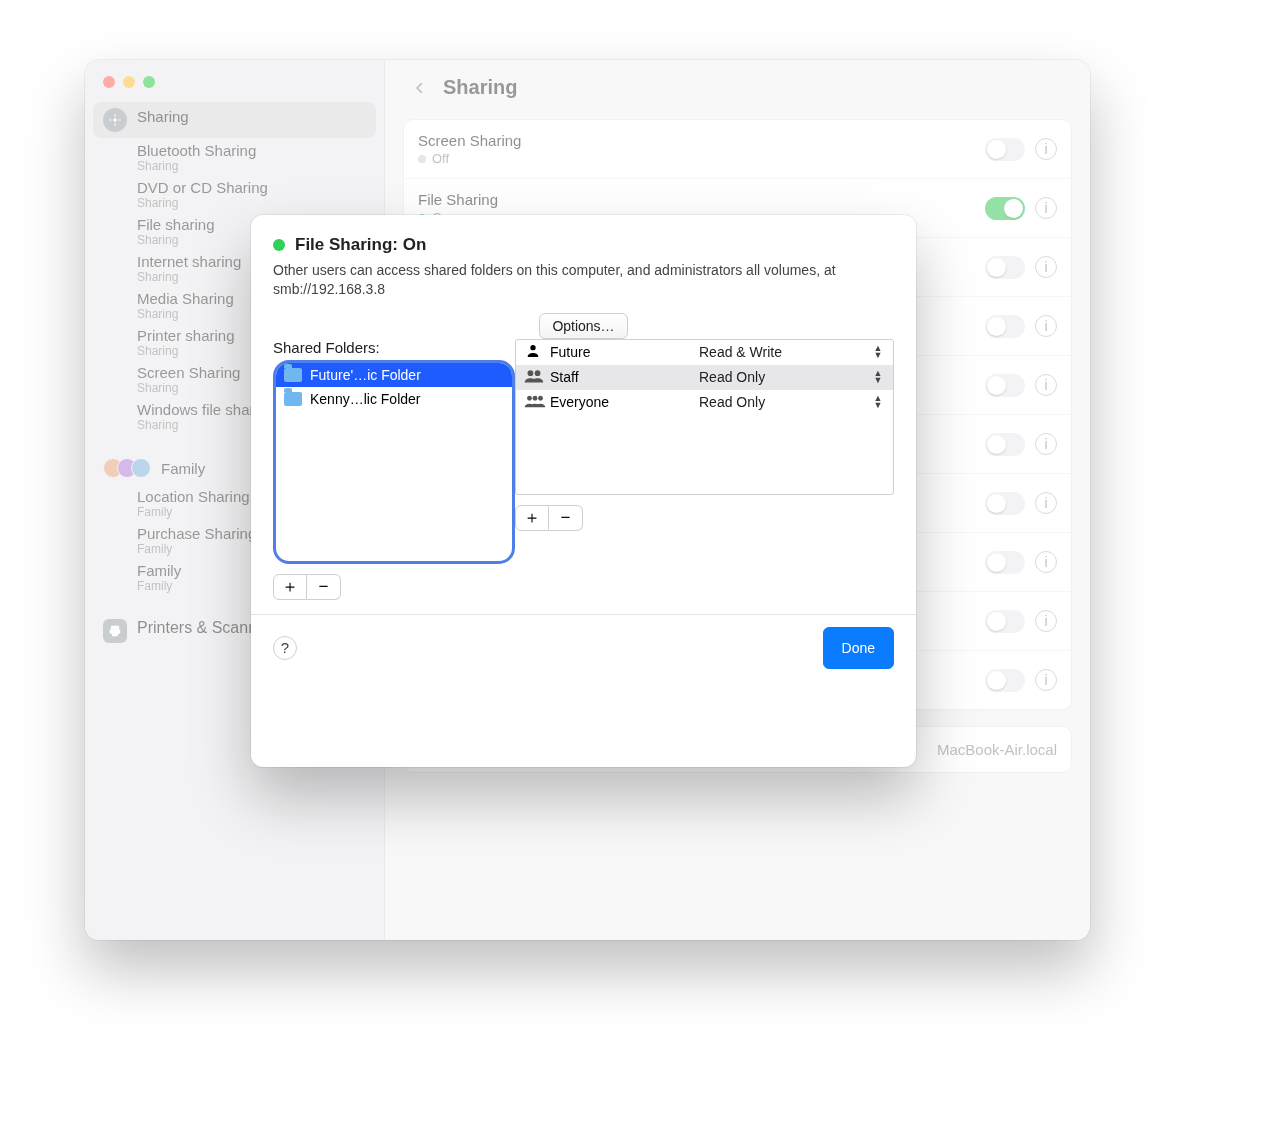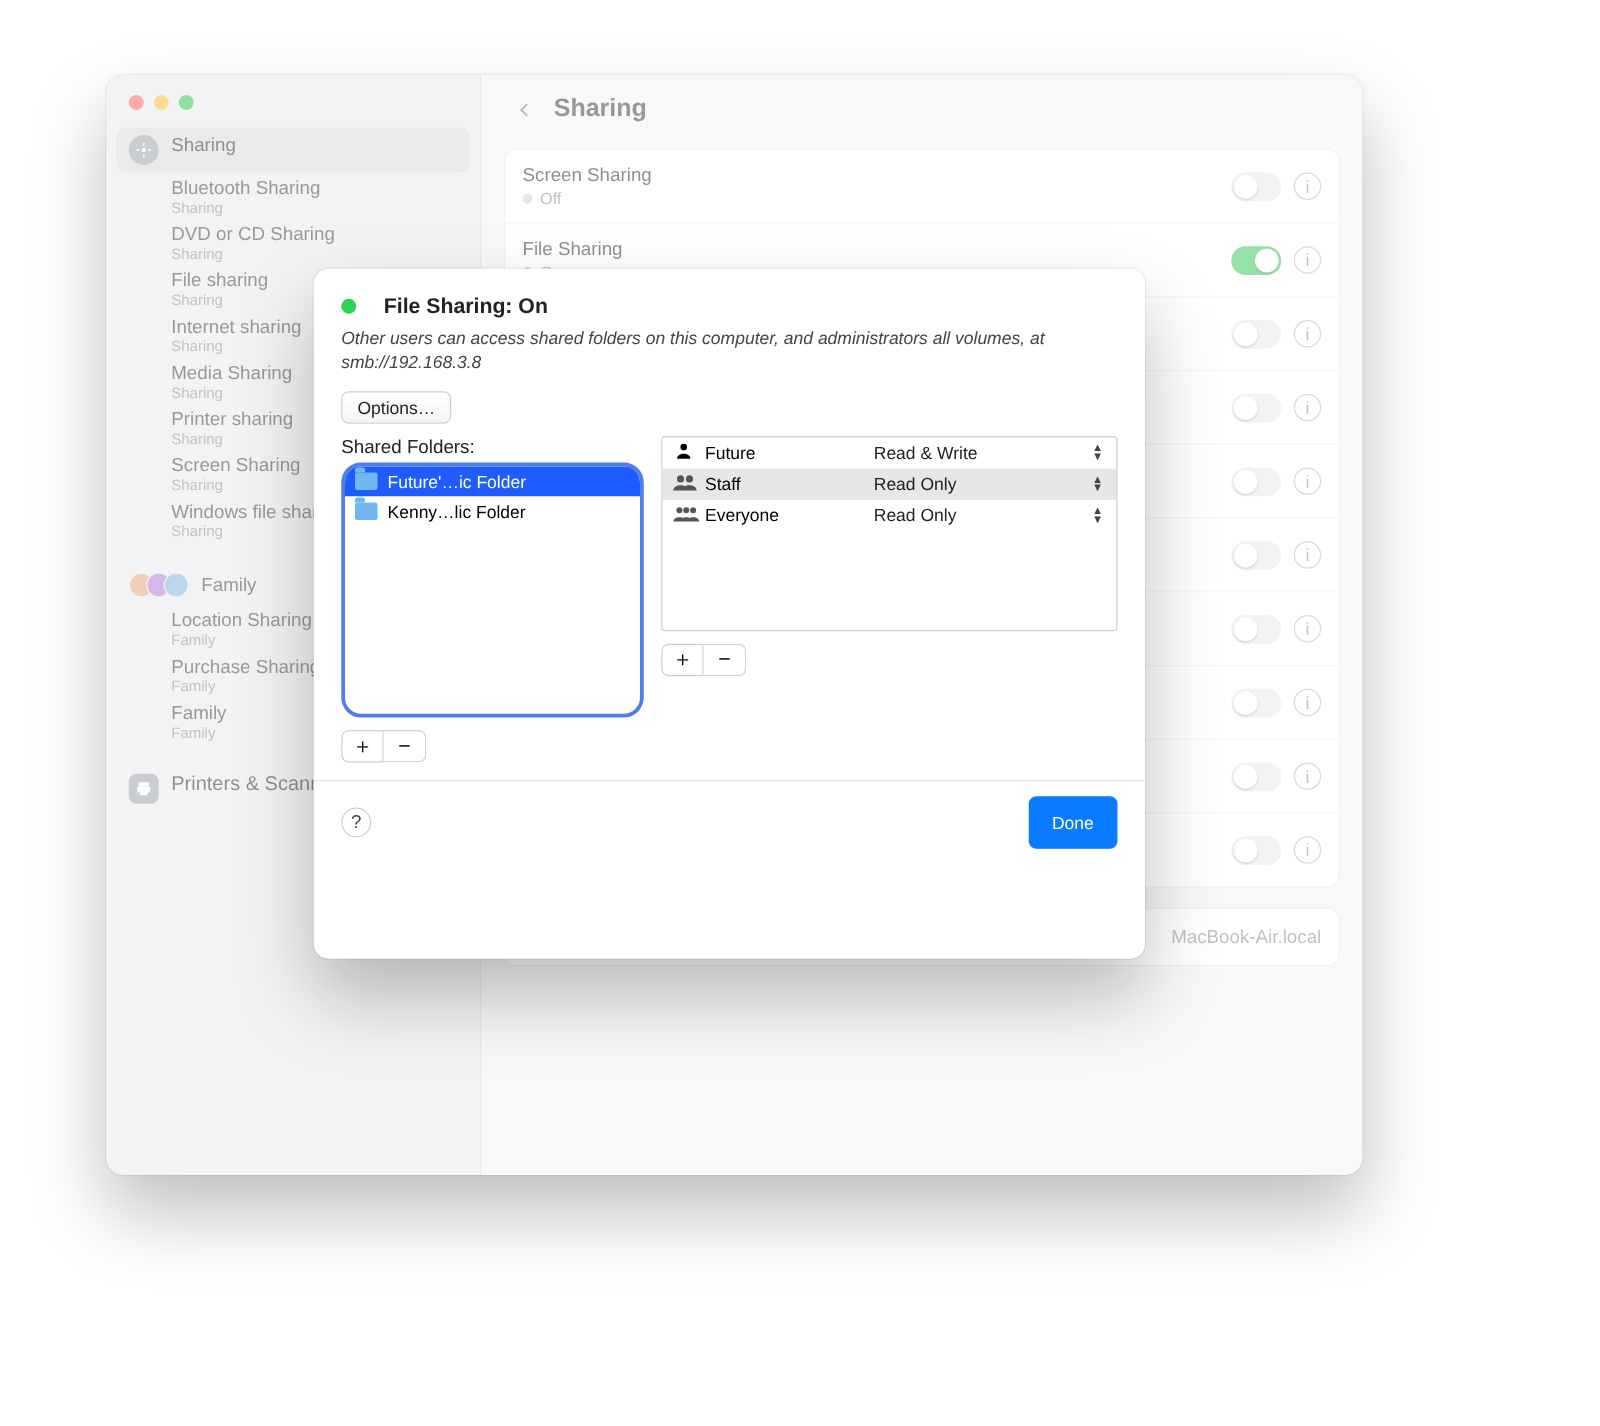--- a/index.html
+++ b/index.html
@@ -99,32 +99,32 @@
   
   .veil { position:absolute; inset:0; background:rgba(255,255,255,.48); pointer-events:none; }
 
   
   .sheet {
     position:absolute; left:251px; top:215px; width:665px; height:552px;
     background:#fff; border-radius:12px; box-shadow:0 30px 60px rgba(0,0,0,.25), 0 0 0 1px rgba(0,0,0,.06);
     padding:20px 22px 18px;
     display:flex; flex-direction:column;
   }
-  .sheet .srow1 { display:flex; align-items:center; gap:22px; margin-bottom:6px; }
+  .sheet .srow1 { display:flex; align-items:center; gap:10px; margin-bottom:6px; }
   .sheet .sgreen { width:12px; height:12px; border-radius:50%; background:#30d158; display:inline-block; }
   .sheet .stitle { font-size:17px; font-weight:600; color:#222; }
-  .sheet .sdesc { font-size:14px; color:#444; margin-bottom:14px; line-height:1.35;font-style:italic; }
-  .sheet .optsrow { display:flex; justify-content:flex-start; margin-bottom:10px; }
+  .sheet .sdesc { font-size:14px; color:#444; margin-bottom:14px; line-height:1.35; }
+  .sheet .optsrow { display:flex; justify-content:center; }
   .btn {
     border:1px solid #cfcfd1; background:linear-gradient(#fff,#f4f4f6); border-radius:6px;
     padding:4px 12px; font-size:14px; color:#222; cursor:pointer;
   }
   .btn.primary { background:#0a7aff; border-color:#0a7aff; color:#fff; padding:12px 18px; }
 
-  .columns { display:flex; gap:14px; }
+  .columns { display:flex; }
   .col { display:flex; flex-direction:column; }
   .col .collabel { font-size:15px; color:#222; margin-bottom:4px; }
   .listbox {
     border:1px solid #cfcfd1; border-radius:3px; background:#fff; overflow:hidden;
   }
   .col.folders .listbox { width:242px; height:204px; border:3px solid #4f7fe6; border-radius:16px; }
   .col.users { flex:1; }
   .col.users .listbox { height:156px; }
 
   .frow { display:flex; align-items:center; gap:8px; padding:4px 8px; font-size:14px; cursor:pointer; }

